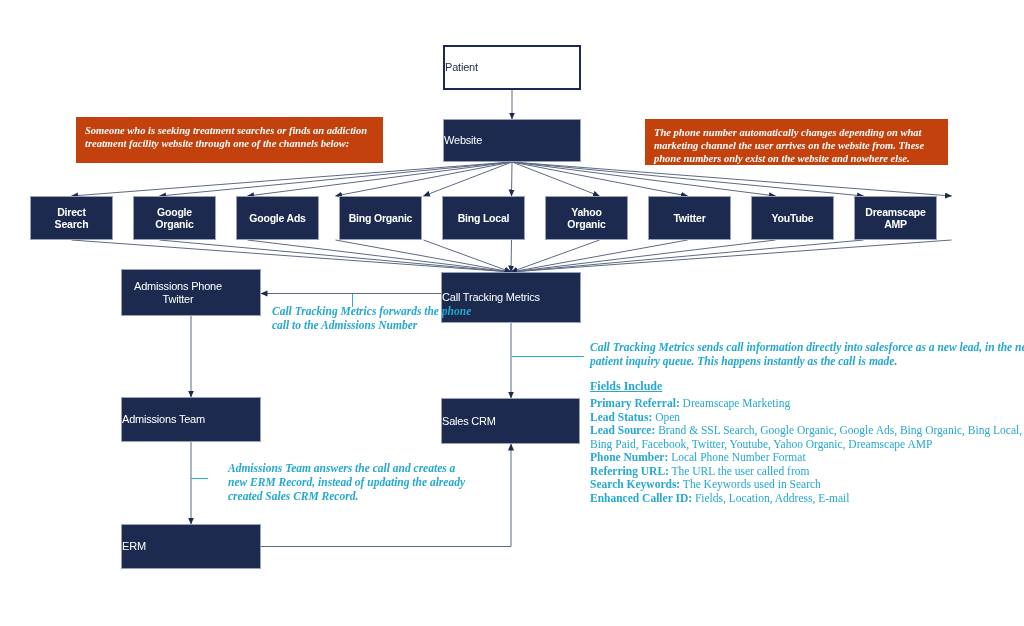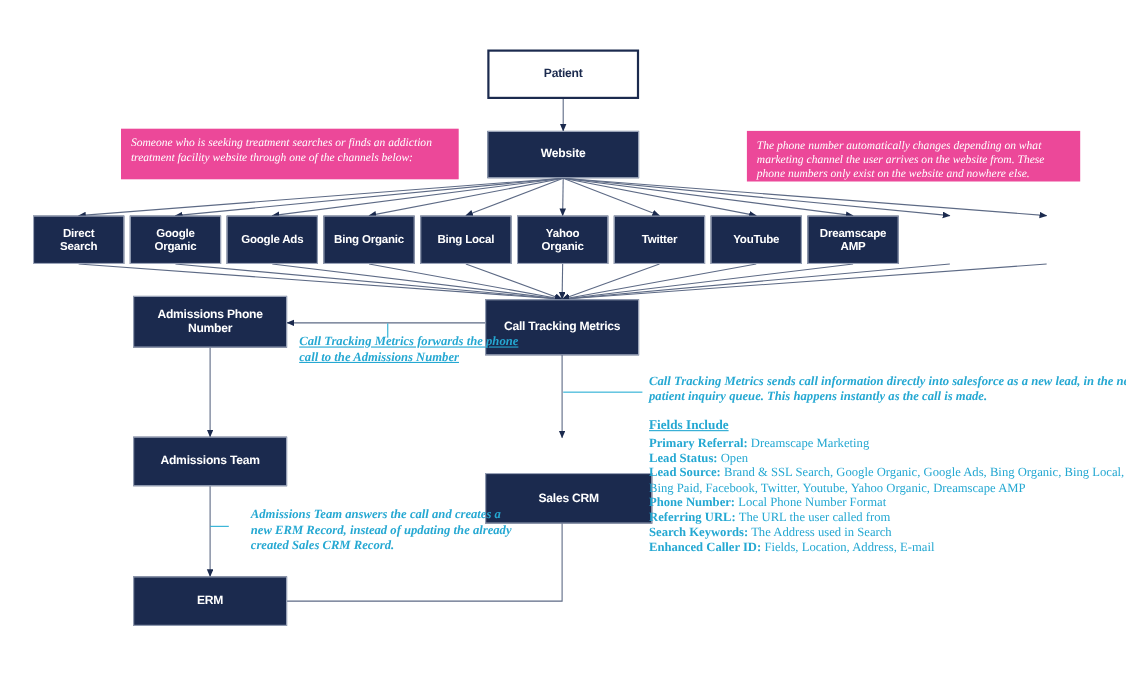--- a/index.html
+++ b/index.html
@@ -6,44 +6,44 @@
   body { background:#ffffff; font-family:"Liberation Sans", sans-serif; }
   .canvas {
     position:relative; width:1024px; height:626px; background:#ffffff;
     overflow:hidden;
   }
   svg.connectors { position:absolute; left:0; top:0; width:1024px; height:626px; pointer-events:none; }
   svg.connectors polyline { fill:none; stroke:#5d6a85; stroke-width:1; }
 
   .node {
     position:absolute; background:#1b2a4e; color:#ffffff;
-    display:flex; align-items:center; justify-content:center; text-align:center;
-    font-weight:700; font-size:11px; letter-spacing:-0.2px; line-height:1.18;
+    display:flex; align-items:center; justify-content:flex-start; text-align:center;
+    font-weight:400; font-size:11px; letter-spacing:-0.2px; line-height:1.18;
     border:1px solid #9aa3b8;
   }
   .node .lbl { display:inline-block; max-width:112px; }
   .node-patient {
     background:#ffffff; color:#1b2a4e; border:2px solid #1b2a4e;
   }
   .channel-row {
     position:absolute; left:30px; top:196px; width:963px; height:44px;
-    display:flex; gap:5px;
+    display:flex; gap:20px;
   }
   .channel {
     flex:0 0 83px; height:44px; background:#1b2a4e; color:#ffffff;
     display:flex; align-items:center; justify-content:center; text-align:center;
     font-weight:700; font-size:10.5px; letter-spacing:-0.2px; line-height:1.15;
     border:1px solid #9aa3b8;
   }
   .channel .lbl { display:inline-block; max-width:64px; }
 
   .callout {
-    position:absolute; background:#ec4899; color:#ffffff;
-    font-family:"Liberation Serif", serif; font-style:italic; font-weight:400;
-    font-size:10.5px; line-height:1.22; padding:8px 9px;margin-left:34px;
+    position:absolute; background:#c2410c; color:#ffffff;
+    font-family:"Liberation Serif", serif; font-style:italic; font-weight:700;
+    font-size:10.5px; line-height:1.22; padding:8px 9px;
   }
   .annotation {
     position:absolute; color:#25a8d2;
     font-family:"Liberation Serif", serif; font-style:italic; font-weight:700;
     font-size:11.5px; line-height:1.2;
   }
   .fields-heading {
     position:absolute; color:#25a8d2; font-family:"Liberation Serif", serif;
     font-weight:700; font-size:12px; text-decoration:underline;
   }
@@ -134,50 +134,50 @@
     <div class="channel">
         <span class="lbl">Dreamscape AMP</span>
       </div>
   </div>
 
   <div class="node" style="left:441px; top:272px; width:140px; height:51px;">
     <span class="lbl" style="max-width:130px">Call Tracking Metrics</span>
   </div>
 
   <div class="node" style="left:121px; top:269px; width:140px; height:47px;">
-    <span class="lbl">Admissions Phone Number</span>
+    <span class="lbl">Admissions Phone Twitter</span>
   </div>
 
   <div class="node" style="left:121px; top:397px; width:140px; height:45px;">
     <span class="lbl" style="max-width:130px">Admissions Team</span>
   </div>
 
-  <div class="node" style="left:441px; top:398px; width:152px; height:46px;margin-top:32px;">
+  <div class="node" style="left:441px; top:398px; width:139px; height:46px;">
     <span class="lbl">Sales CRM</span>
   </div>
 
   <div class="node" style="left:121px; top:524px; width:140px; height:45px;">
     <span class="lbl">ERM</span>
   </div>
 
   <div class="leader" style="left:352px; top:294px; width:1px; height:13px;"></div>
   <div class="leader" style="left:512px; top:356px; width:72px; height:1px;"></div>
   <div class="leader" style="left:191px; top:478px; width:17px; height:1px;"></div>
 
-  <div class="annotation" style="left:272px; top:305px; width:212px;text-decoration:underline;">Call Tracking Metrics forwards the phone call to the Admissions Number</div>
+  <div class="annotation" style="left:272px; top:305px; width:212px;">Call Tracking Metrics forwards the phone call to the Admissions Number</div>
 
   <div class="annotation" style="left:590px; top:341px; width:448px;">Call Tracking Metrics sends call information directly into salesforce as a new lead, in the new patient inquiry queue. This happens instantly as the call is made.</div>
 
   <div class="annotation" style="left:212px; top:462px; width:242px;margin-left:16px;">Admissions Team answers the call and creates a new ERM Record, instead of updating the already created Sales CRM Record.</div>
 
   <div class="fields-heading" style="left:590px; top:379px;text-align:right;">Fields Include</div>
 
   <div class="fields-list" style="left:590px; top:397px; width:442px;">
     <div><span class="fl">Primary Referral:</span><span> Dreamscape Marketing</span></div>
     <div><span class="fl">Lead Status:</span><span> Open</span></div>
     <div><span class="fl">Lead Source:</span><span> Brand &amp; SSL Search, Google Organic, Google Ads, Bing Organic, Bing Local, Bing Paid, Facebook, Twitter, Youtube, Yahoo Organic, Dreamscape AMP</span></div>
     <div><span class="fl">Phone Number:</span><span> Local Phone Number Format</span></div>
     <div><span class="fl">Referring URL:</span><span> The URL the user called from</span></div>
-    <div><span class="fl">Search Keywords:</span><span> The Address used in Search</span></div>
+    <div><span class="fl">Search Keywords:</span><span> The Keywords used in Search</span></div>
     <div><span class="fl">Enhanced Caller ID:</span><span> Fields, Location, Address, E-mail</span></div>
   </div>
 
 </div>
 
 </body></html>

